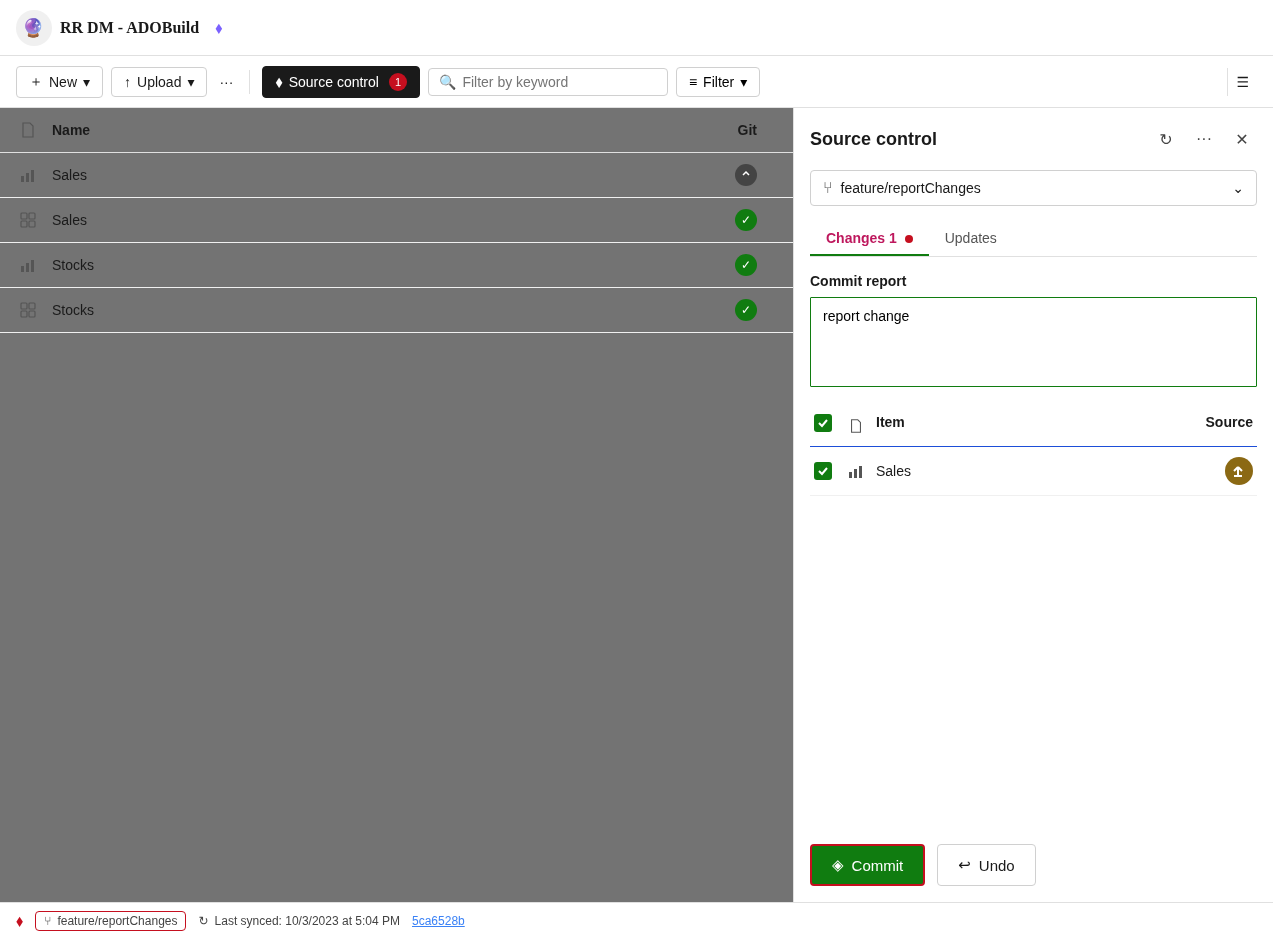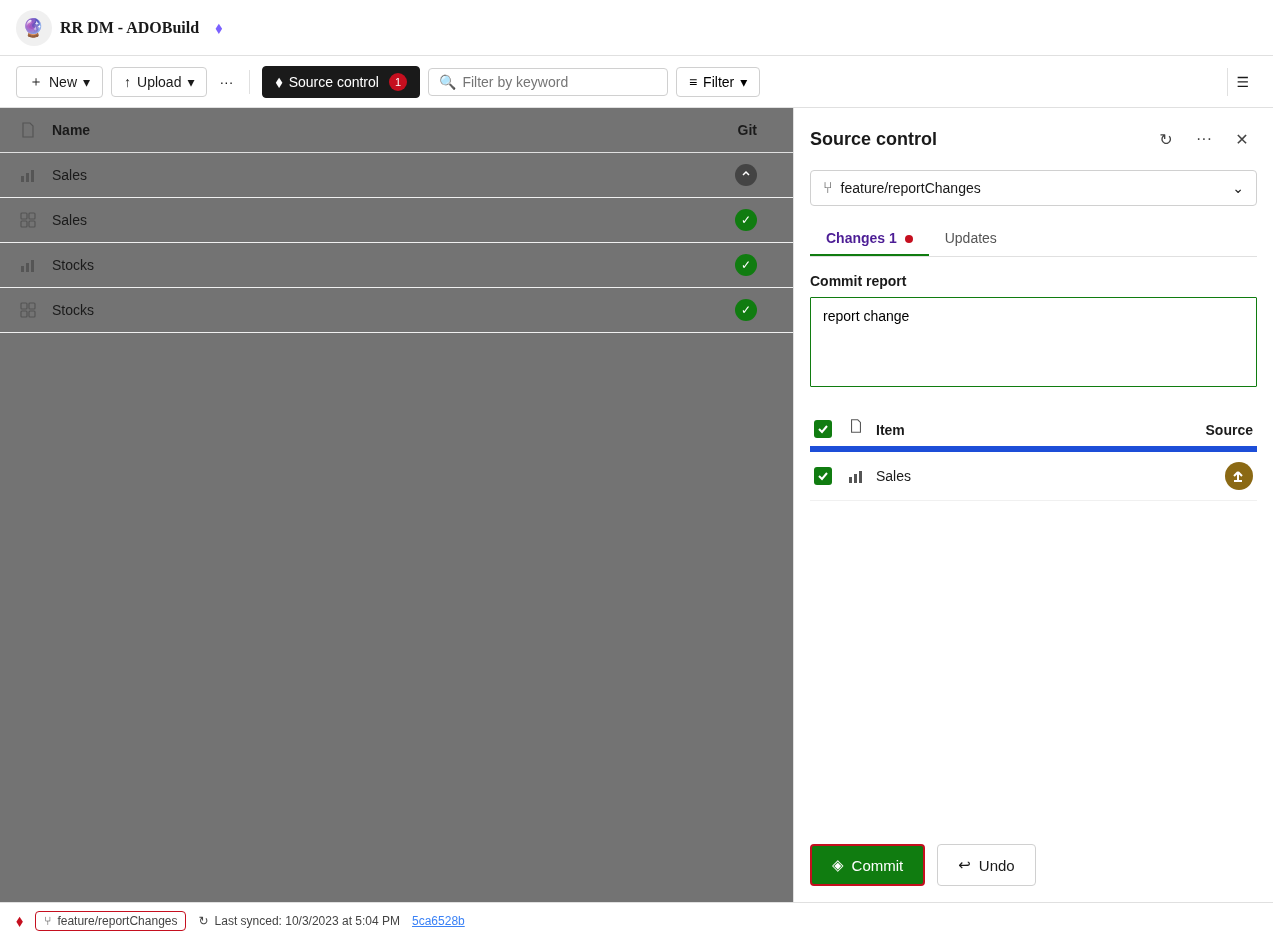--- a/index.html
+++ b/index.html
@@ -46,30 +46,30 @@
     .icon-btn { width: 30px; height: 30px; display: flex; align-items: center; justify-content: center; cursor: pointer; border-radius: 4px; color: #444; font-size: 16px; }
 
     
     .branch-dropdown { display: flex; align-items: center; border: 1px solid #d0d0d0; border-radius: 4px; padding: 8px 12px; cursor: pointer; margin-bottom: 16px; }
     .branch-name { flex: 1; font-size: 14px; }
     .branch-icon { color: #555; margin-right: 8px; font-size: 16px; }
 
     
     .tabs { display: flex; border-bottom: 1px solid #e0e0e0; margin-bottom: 16px; }
     .tab { padding: 8px 16px; cursor: pointer; font-size: 14px; color: #555; position: relative; }
-    .tab.active { color: #4c1d95; font-weight: 600; border-bottom: 2px solid #107C10; }
+    .tab.active { color: #be185d; font-weight: 600; border-bottom: 2px solid #107C10; }
     .tab-badge { display: inline-block; width: 8px; height: 8px; background: #c50f1f; border-radius: 50%; margin-left: 4px; vertical-align: middle; }
 
     
     .section-label { font-size: 14px; font-weight: 600; margin-bottom: 8px; }
     .commit-textarea { width: 100%; border: 1.5px solid #107C10; border-radius: 1px; padding: 10px 12px; font-size: 14px; font-family: inherit; resize: none; height: 90px; outline: none; }
 
     
     .changes-list { margin-top: 16px; }
-    .changes-header { display: flex; align-items: flex-end; padding: 8px 4px; border-bottom: 6px solid #1d4ed8; }
+    .changes-header { display: flex; align-items: flex-start; padding: 8px 4px; border-bottom: 1px solid #1d4ed8; }
     .changes-header-item { flex: 1; font-weight: 600; font-size: 14px; }
     .changes-header-status { font-weight: 600; font-size: 14px; }
     .change-row { display: flex; align-items: center; padding: 10px 4px; border-bottom: 1px solid #f0f0f0; }
     .checkbox { width: 18px; height: 18px; background: #107C10; border-radius: 3px; display: flex; align-items: center; justify-content: center; margin-right: 12px; flex-shrink: 0; }
     .checkbox svg { fill: white; }
     .change-file-icon { width: 24px; height: 24px; display: flex; align-items: center; justify-content: center; margin-right: 8px; color: #555; }
     .change-name { flex: 1; font-size: 14px; }
     .change-status-icon { width: 28px; height: 28px; border-radius: 50%; display: flex; align-items: center; justify-content: center; background: #8B6914; color: white; font-size: 14px; }
 
     

